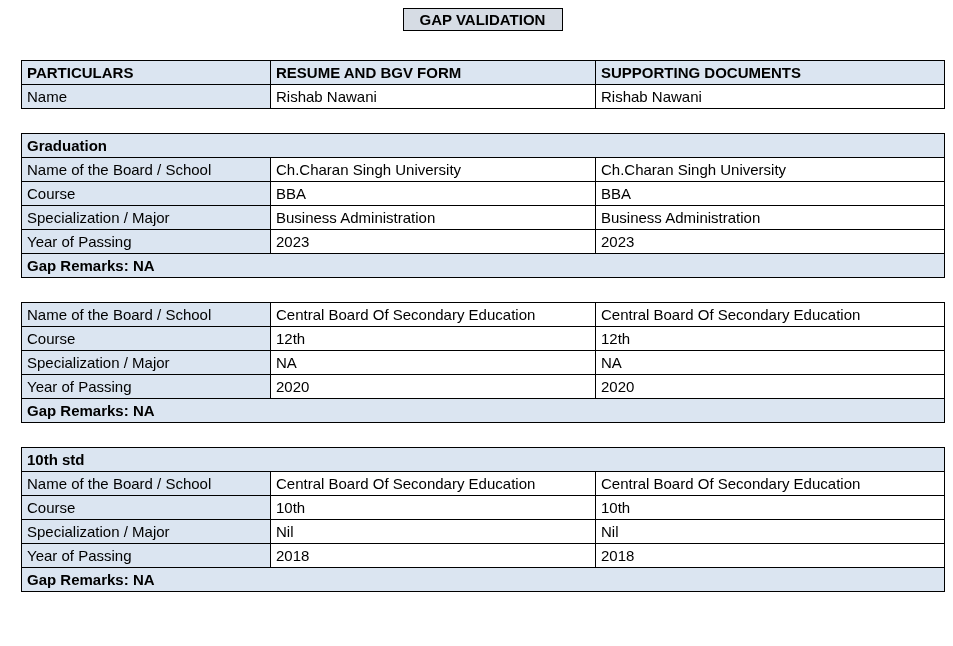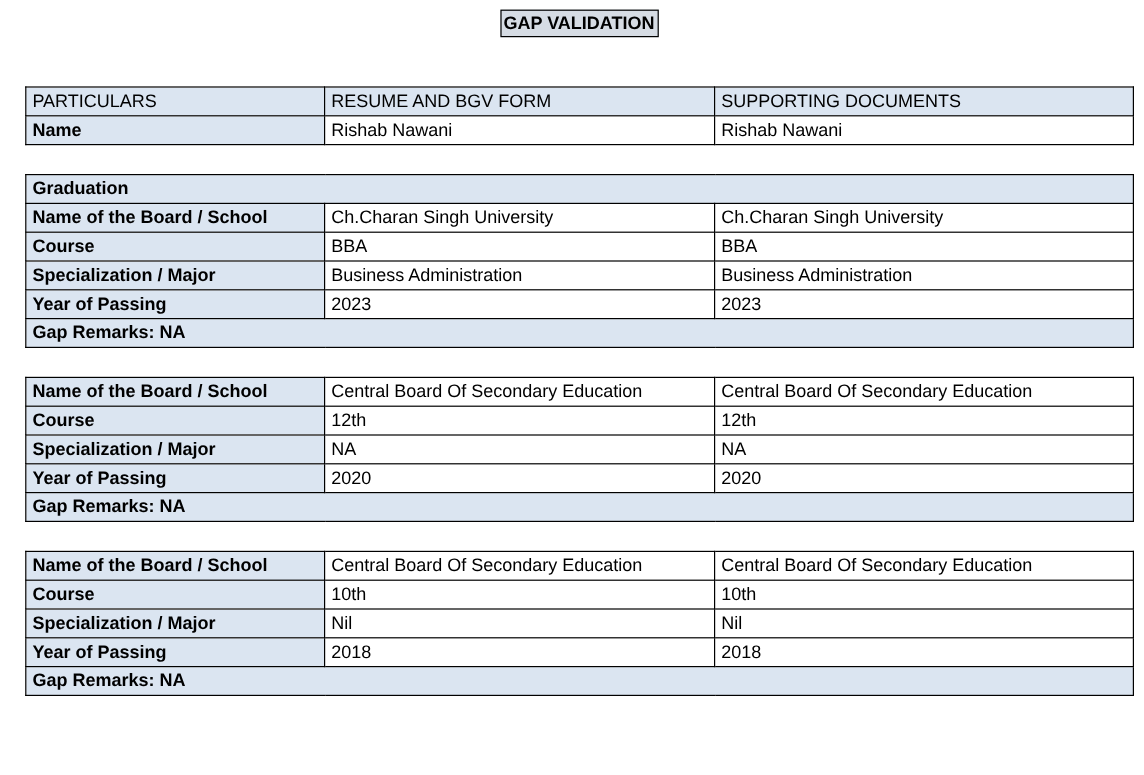--- a/index.html
+++ b/index.html
@@ -8,22 +8,22 @@
     width: 953px;
     height: 646px;
     font-family: "Liberation Sans", sans-serif;
     font-size: 15px;
     color: var(--text, #000);
     overflow: hidden;
   }
   .page { padding: 8px 9px 0 21px; }
 
   .title-box {
-    width: 132px;
-    margin: 0 auto 41px auto;
+    width: 160px;
+    margin: 0 auto 29px auto;
     border: 1px solid var(--border, #000);
     background: var(--title-bg, #d6dce4);
     font-weight: bold;
     text-align: center;
     padding: 2px 0;
     font-size: 15px;
   }
 
   table.tbl {
     width: 923px;
@@ -34,24 +34,24 @@
   .tbl th, .tbl td {
     border: 1px solid var(--border, #000);
     padding: 1px 5px;
     height: 24px;
     text-align: left;
     vertical-align: middle;
     white-space: nowrap;
     overflow: hidden;
   }
   .tbl th {
-    font-weight: normal;
+    font-weight: bold;
     background: var(--header-bg, #dbe5f1);
   }
-  .tbl td.lbl { background: var(--header-bg, #dbe5f1); font-weight: bold; }
+  .tbl td.lbl { background: var(--header-bg, #dbe5f1); }
   .tbl td.section-title,
   .tbl td.gap-remarks {
     font-weight: bold;
     background: var(--header-bg, #dbe5f1);
     margin-left: 40px;
   }
 </style>
 </head>
 <body>
 
@@ -149,20 +149,23 @@
   </table>
 
   <table class="tbl">
     <colgroup>
         <col style="width:249px">
         <col style="width:325px">
         <col style="width:349px">
       </colgroup>
     <tbody>
       <tr>
+        <td colspan="3" class="section-title">10th std</td>
+      </tr>
+      <tr>
         <td class="lbl">Name of the Board / School</td>
         <td>Central Board Of Secondary Education</td>
         <td>Central Board Of Secondary Education</td>
       </tr>
       <tr>
         <td class="lbl">Course</td>
         <td>10th</td>
         <td>10th</td>
       </tr>
       <tr>

